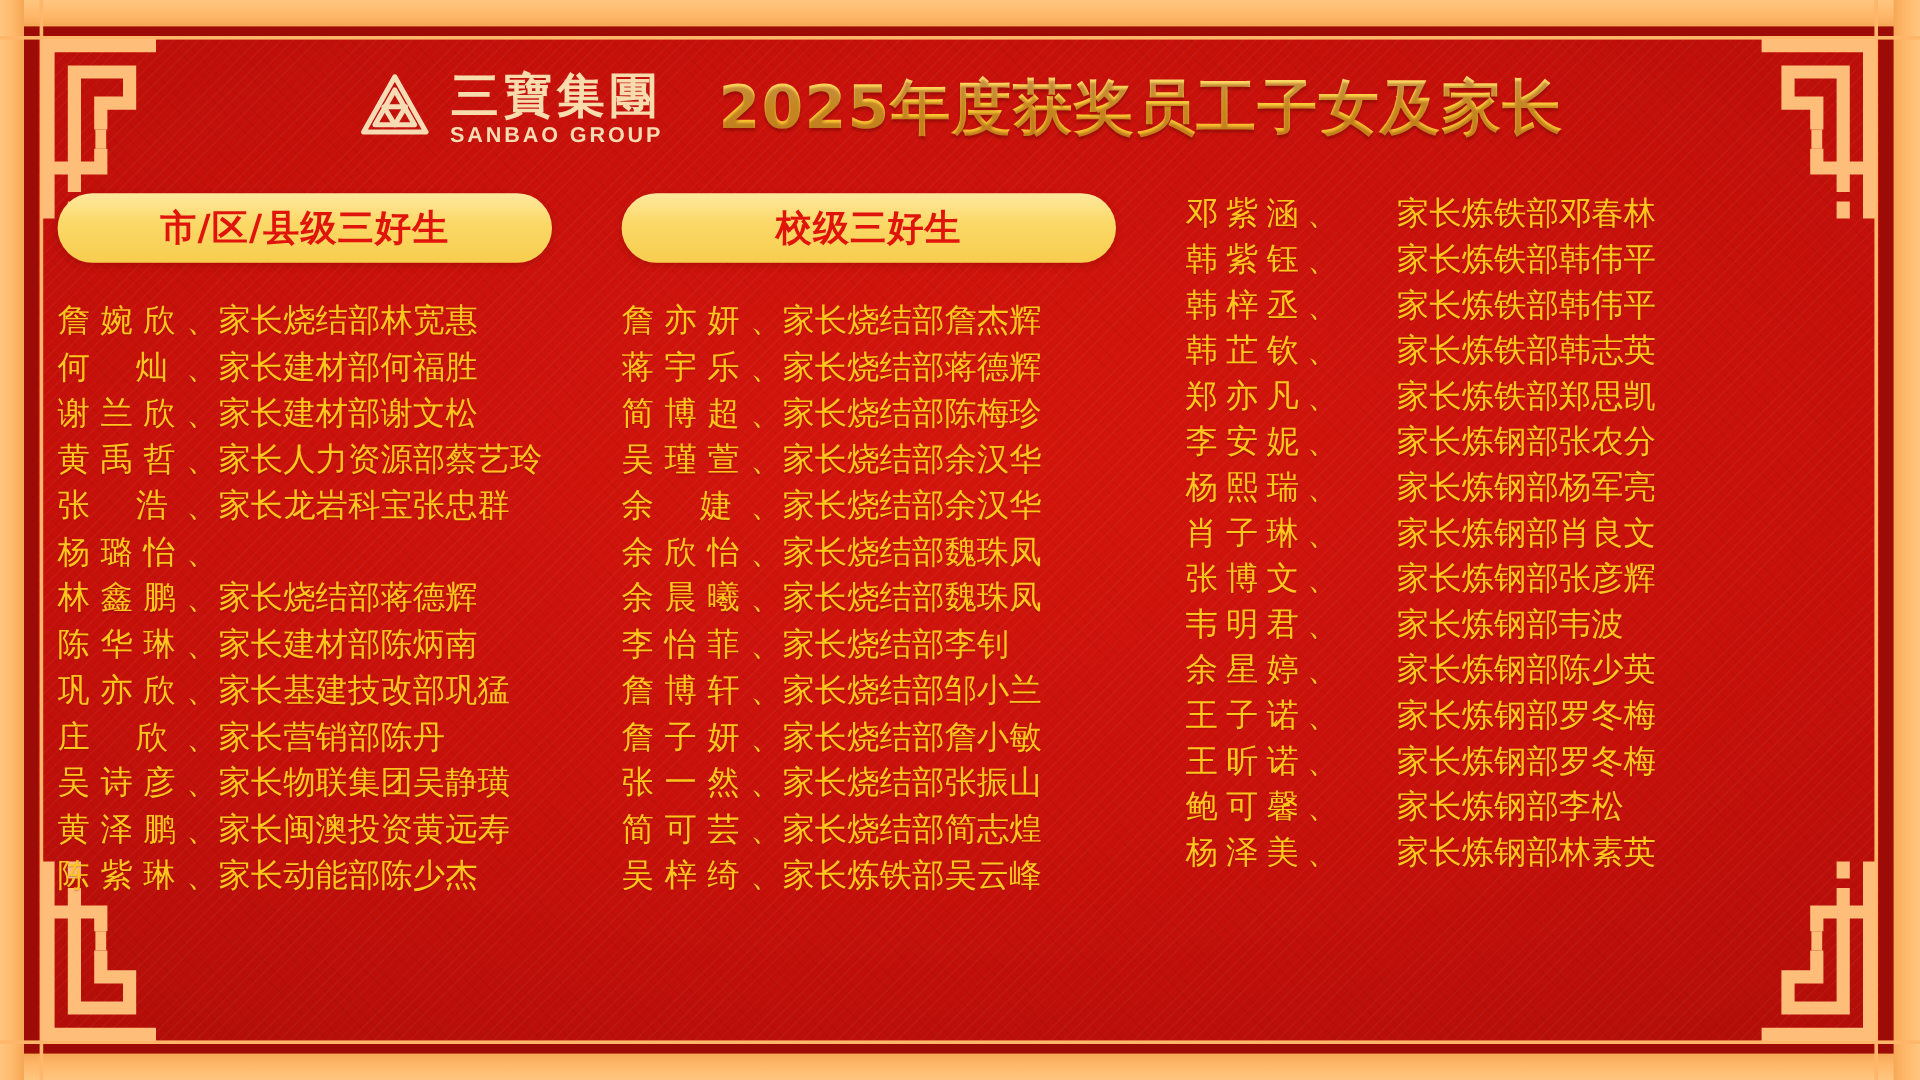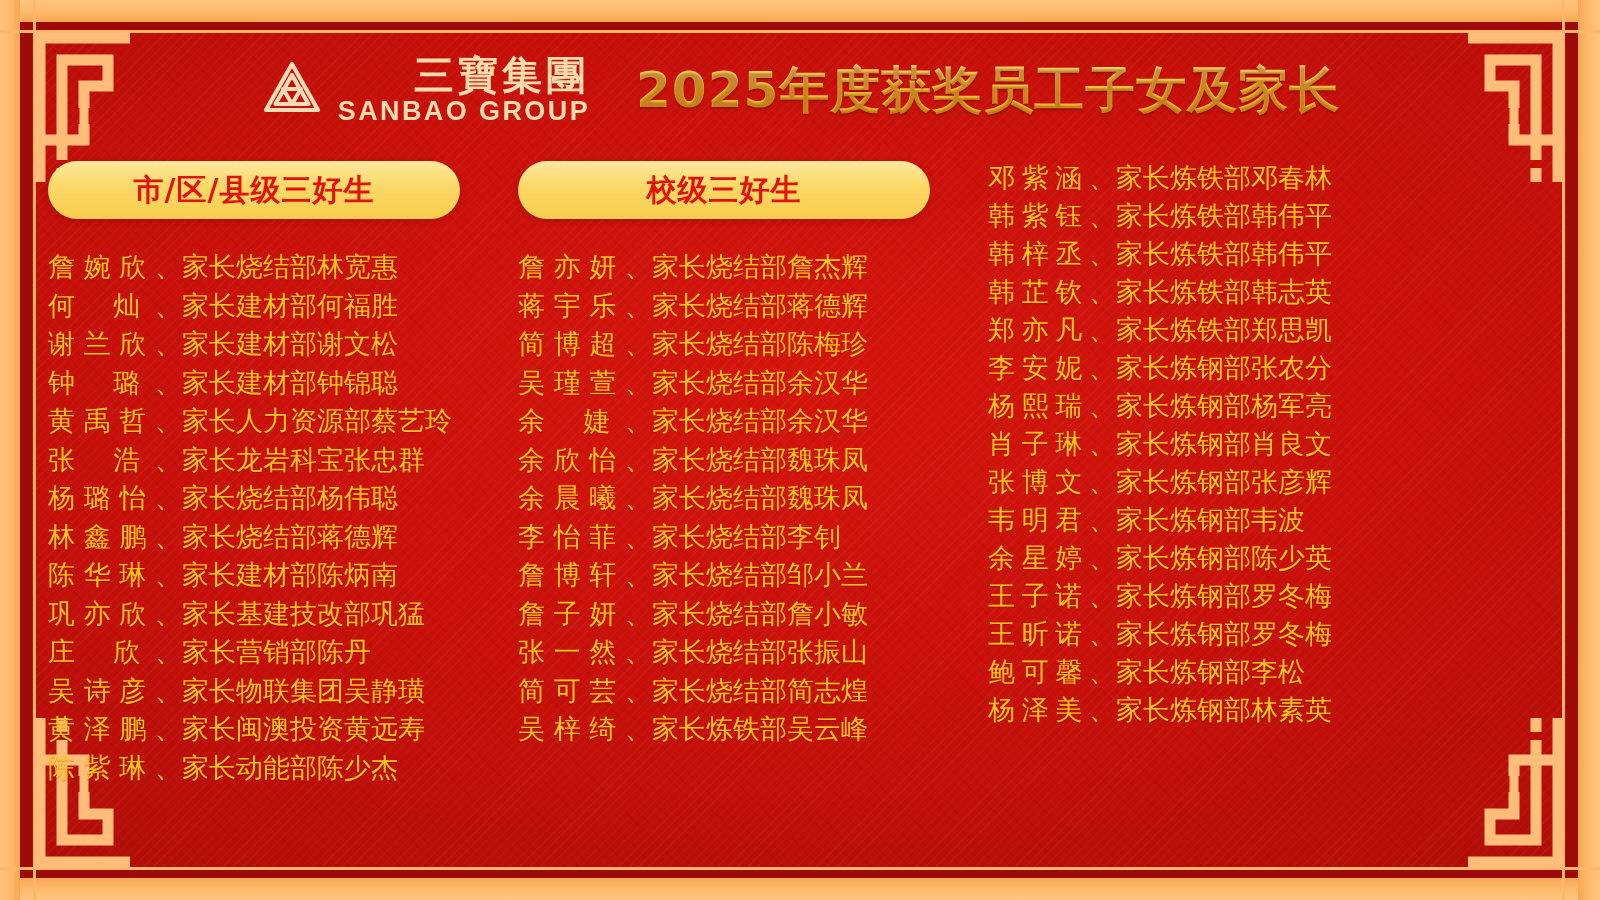--- a/index.html
+++ b/index.html
@@ -92,31 +92,31 @@
     gap: 46px;
     z-index: 10;
   }
   .logo-block {
     display: flex;
     align-items: center;
     gap: 14px;
   }
   .logo-mark { width: 64px; height: 64px; flex: none; }
   .logo-mark svg { display: block; }
-  .logo-text { display: flex; flex-direction: column; align-items: flex-end; line-height: 1; }
+  .logo-text { display: flex; flex-direction: column; align-items: center; line-height: 1; }
   .logo-cn {
     font-size: 40px;
     font-weight: 700;
     letter-spacing: 4px;
     color: #f8dcae;
     font-family: "DejaVu Sans", "Liberation Sans", sans-serif;
   }
   .logo-en {
     margin-top: 3px;
-    font-size: 27px;
+    font-size: 18px;
     font-weight: 700;
     letter-spacing: 2.4px;
     color: #f7dcb2;
   }
   .poster-title {
     font-size: 50px;
     font-weight: 700;
     letter-spacing: 1px;
     color: #ffd24a;
     background: linear-gradient(180deg, #ffe07a 0%, #ffcc33 48%, #f5b428 100%);
@@ -180,21 +180,21 @@
     width: 134px;
     flex: none;
     text-align: justify;
     text-align-last: justify;
     text-justify: inter-character;
   }
   .entry .eparent { display: inline-block; }
 
   
   .col-3 .entries { margin-top: 14px; }
-  .col-3 .entry { height: 38px; }
+  .col-3 .entry { height: 38px; gap: 48px; }
   .col-3 .ename { width: 128px; }
 
   .col-1 .entry, .col-2 .entry { height: 38.5px; }
 </style>
 </head>
 <body>
 
 <div class="poster">
 
   <div class="texture"></div>
@@ -299,34 +299,29 @@
           </div>
         <div class="entry">
             <span class="ename">何 灿、</span>
             <span class="eparent">家长建材部何福胜</span>
           </div>
         <div class="entry">
             <span class="ename">谢兰欣、</span>
             <span class="eparent">家长建材部谢文松</span>
           </div>
         <div class="entry">
-            <span class="ename">钟 璐、</span>
-            <span class="eparent">家长建材部钟锦聪</span>
-          </div>
-        <div class="entry">
             <span class="ename">黄禹哲、</span>
             <span class="eparent">家长人力资源部蔡艺玲</span>
           </div>
         <div class="entry">
             <span class="ename">张 浩、</span>
             <span class="eparent">家长龙岩科宝张忠群</span>
           </div>
         <div class="entry">
             <span class="ename">杨璐怡、</span>
-            <span class="eparent">家长烧结部杨伟聪</span>
           </div>
         <div class="entry">
             <span class="ename">林鑫鹏、</span>
             <span class="eparent">家长烧结部蒋德辉</span>
           </div>
         <div class="entry">
             <span class="ename">陈华琳、</span>
             <span class="eparent">家长建材部陈炳南</span>
           </div>
         <div class="entry">

